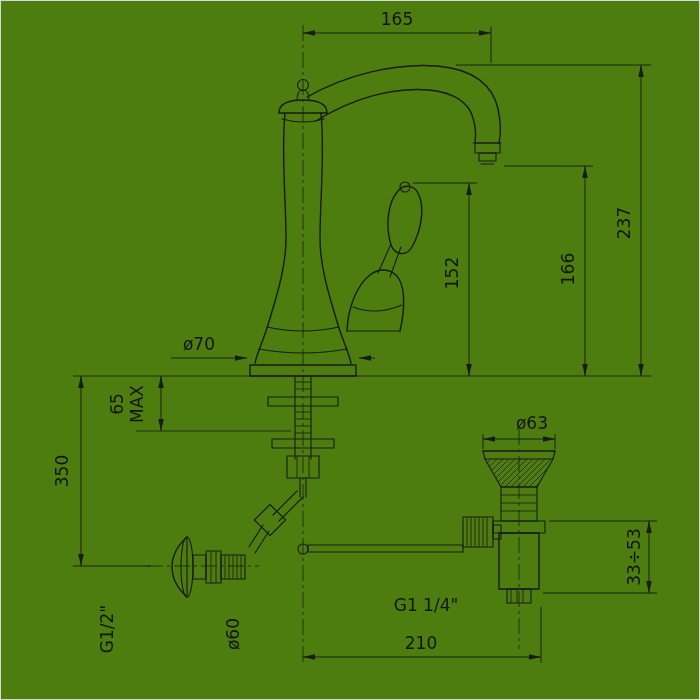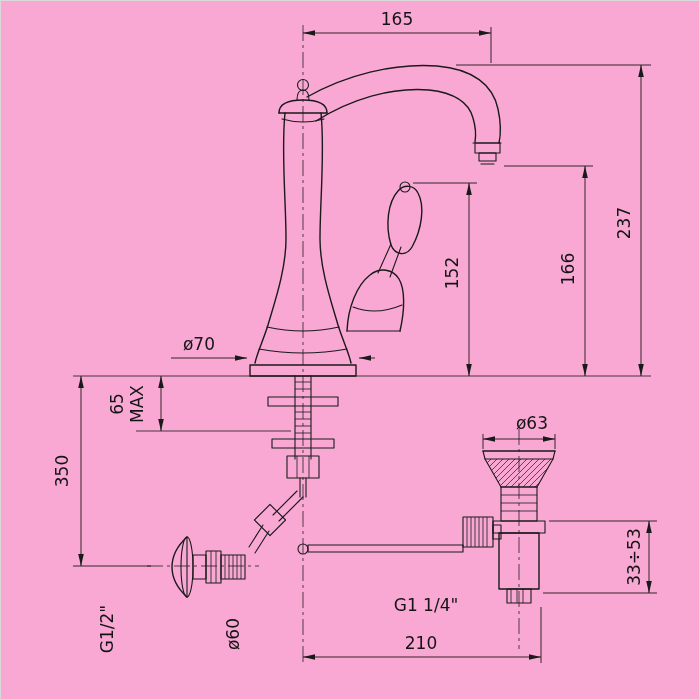--- a/index.html
+++ b/index.html
@@ -1,16 +1,16 @@
 <!DOCTYPE html>
 <html><head>
 <meta charset="utf-8">
 <style>
   html,body{margin:0;padding:0;background:#ffffff;}
-  .stage{position:relative;width:700px;height:700px;background:#f9a8d4;border:1px solid #d9d9d9;box-sizing:border-box;overflow:hidden;}
+  .stage{position:relative;width:700px;height:700px;background:#4d7c0f;border:1px solid #d9d9d9;box-sizing:border-box;overflow:hidden;}
   svg{display:block;}
   .ol{stroke:#1a1a1a;stroke-width:1.4;fill:none;stroke-linecap:round;stroke-linejoin:round;}
   .ol2{stroke:#1a1a1a;stroke-width:1.1;fill:none;stroke-linecap:round;stroke-linejoin:round;}
   .thin{stroke:#1a1a1a;stroke-width:0.8;fill:none;}
   .dim{stroke:#1a1a1a;stroke-width:0.9;fill:none;}
   .cl{stroke:#1a1a1a;stroke-width:0.75;fill:none;stroke-dasharray:16 4 3 4;}
   text.d{font-family:"DejaVu Sans","Liberation Sans",sans-serif;font-size:17px;fill:#141414;}
 </style>
 </head>
 <body>

